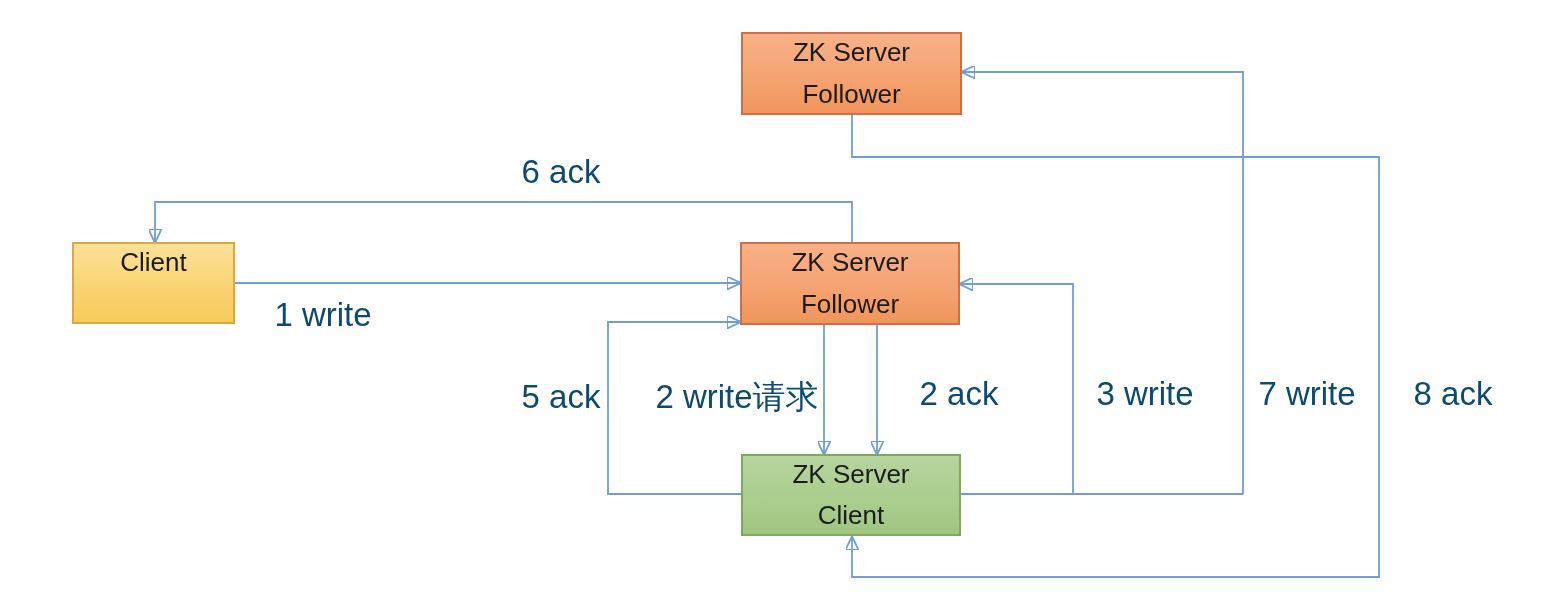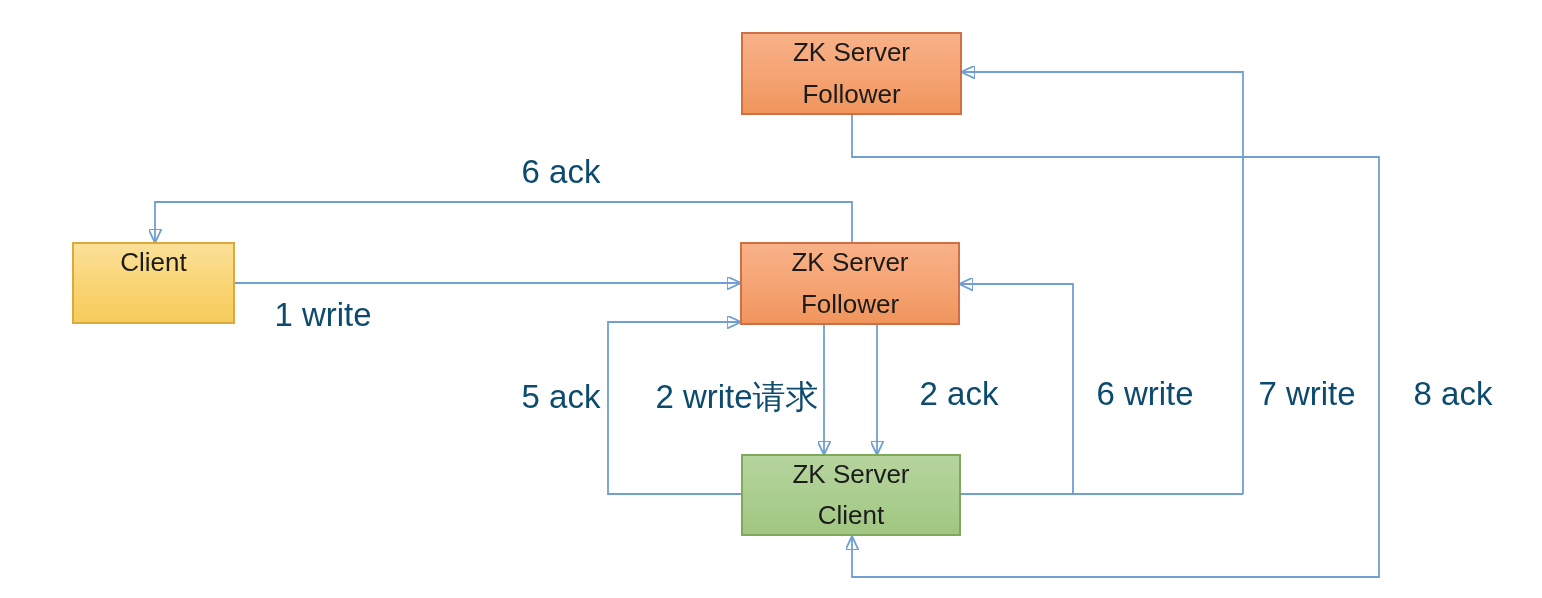--- a/index.html
+++ b/index.html
@@ -103,20 +103,20 @@
     <div>Follower</div>
   </div>
 
   <div class="node leader" id="node-leader">
     <div>ZK Server</div>
     <div>Client</div>
   </div>
 
   <div class="edge-label" id="lbl-e1">1 write</div>
   <div class="edge-label" id="lbl-e2">2 write请求</div>
-  <div class="edge-label" id="lbl-e3">6 write</div>
+  <div class="edge-label" id="lbl-e3">3 write</div>
   <div class="edge-label" id="lbl-e4">2 ack</div>
   <div class="edge-label" id="lbl-e5">5 ack</div>
   <div class="edge-label" id="lbl-e6">6 ack</div>
   <div class="edge-label" id="lbl-e7">7 write</div>
   <div class="edge-label" id="lbl-e8">8 ack</div>
 
 </div>
 
 </body></html>

